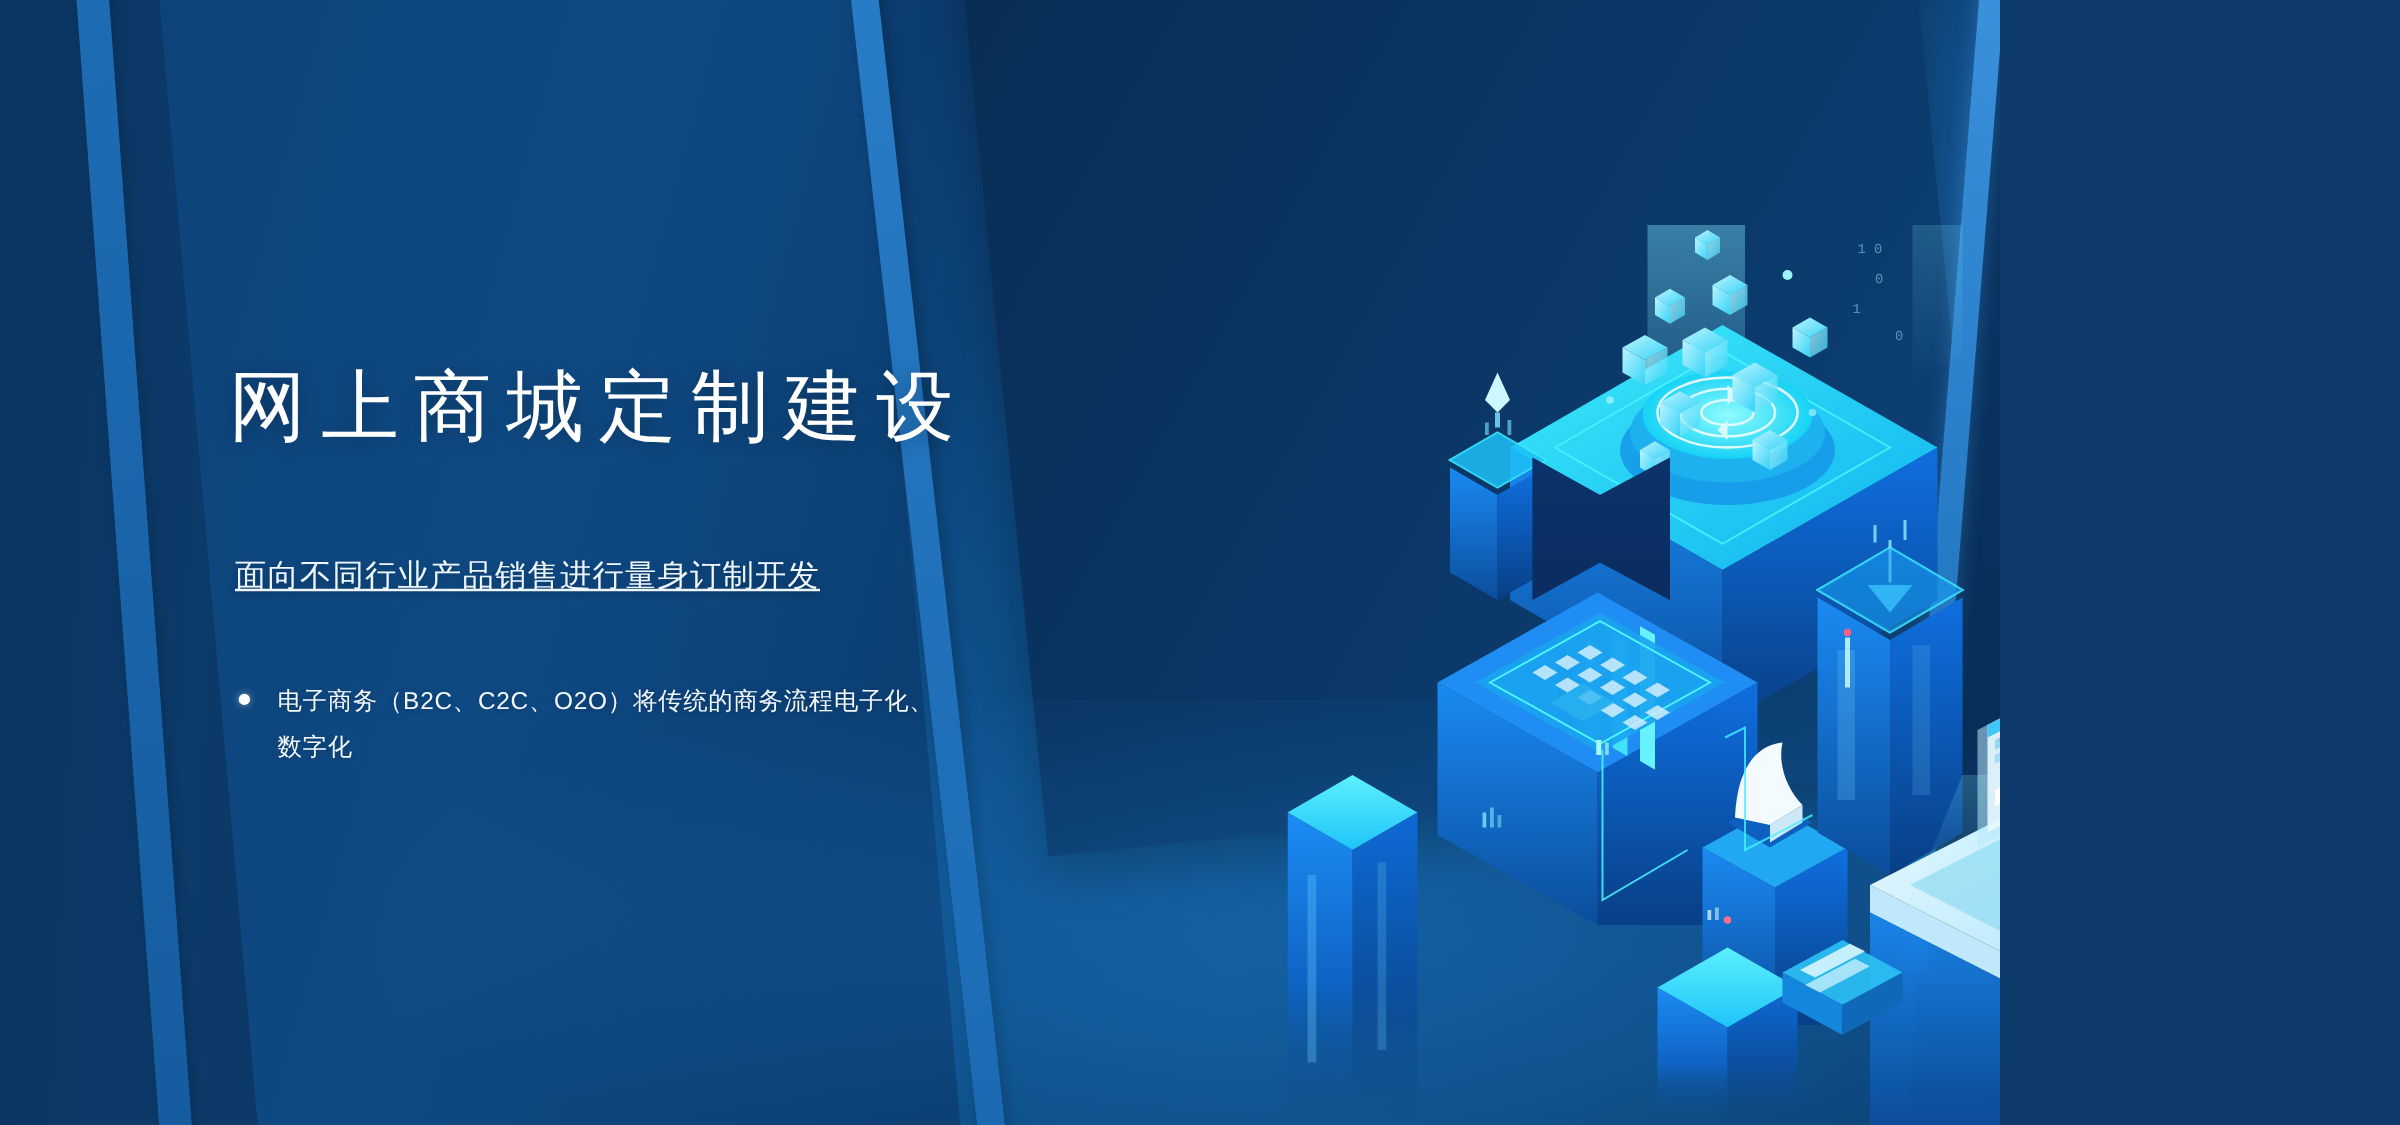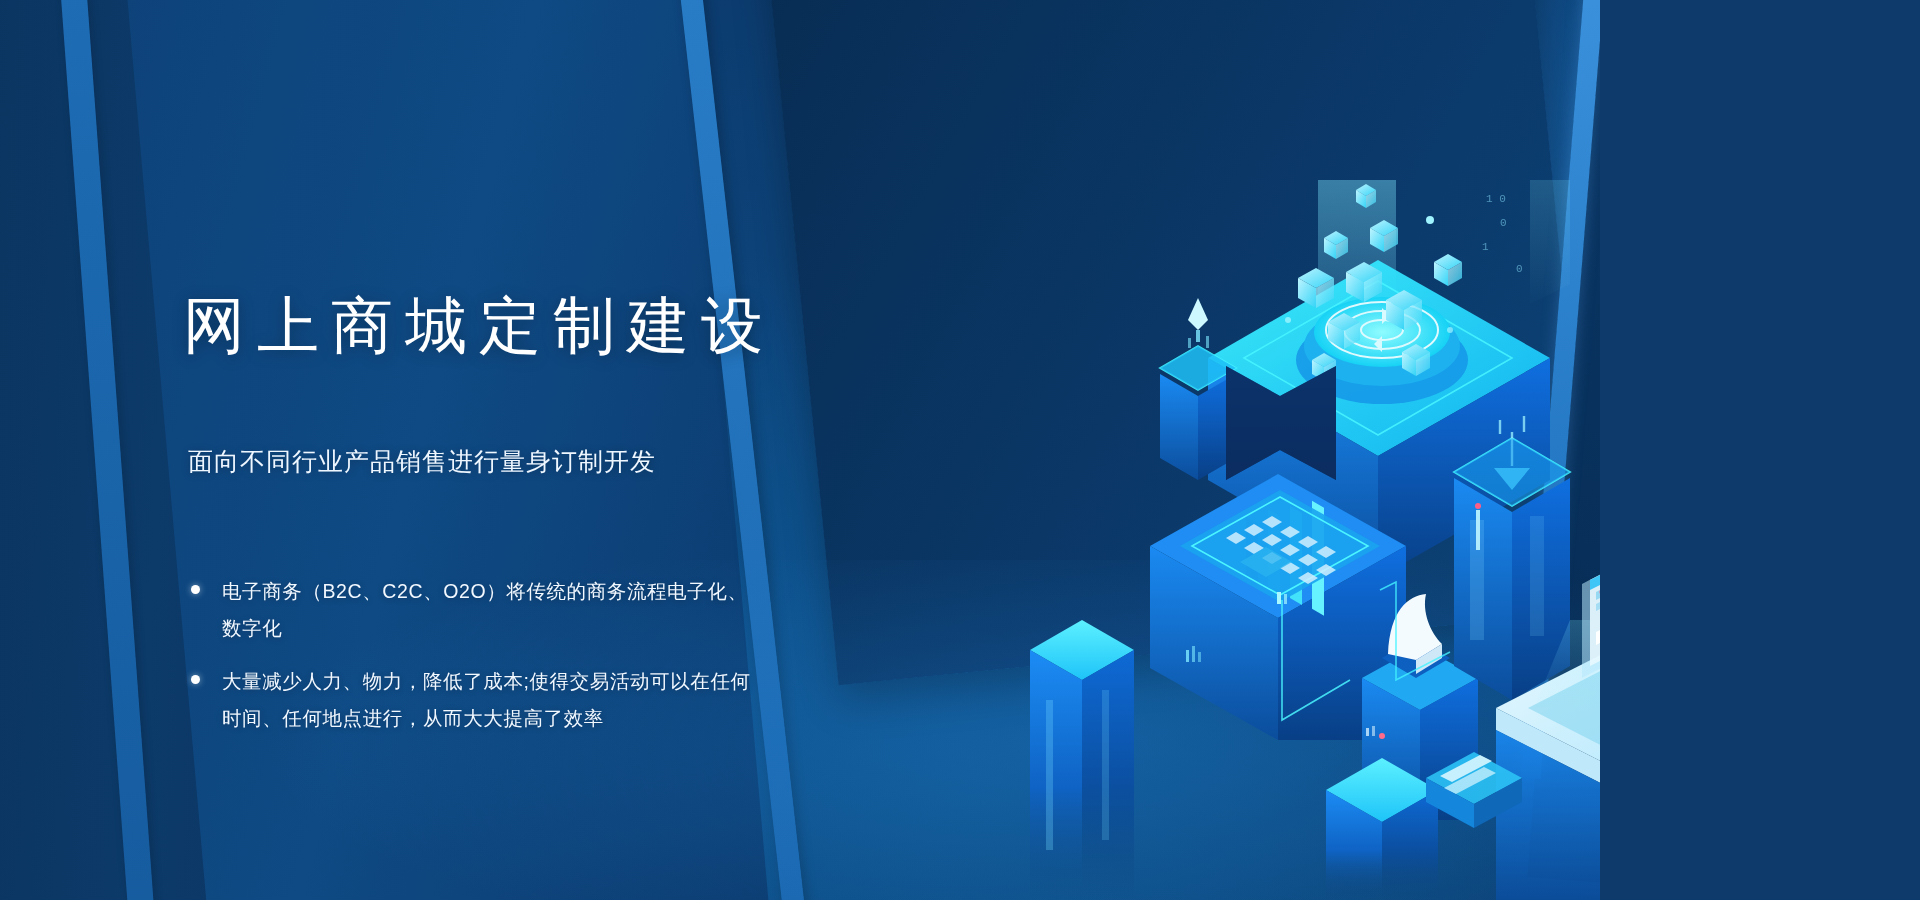--- a/index.html
+++ b/index.html
@@ -72,22 +72,23 @@
     letter-spacing:12px; font-weight:300;
     text-shadow:0 2px 16px rgba(0,0,0,.30);
     white-space:nowrap;
     margin-top:12px;
   }
   .subtitle{
     position:absolute; left:188px; top:449px;
     font-size:25px; line-height:1; color:#eef6ff; letter-spacing:1px;
     font-weight:400; white-space:nowrap;
     text-shadow:0 1px 8px rgba(0,0,0,.30);
-  }
-  .bullets{ position:absolute; left:186px; top:573px; width:580px; }
+    text-decoration:underline;
+  }
+  .bullets{ position:absolute; left:186px; top:543px; width:580px; }
   .bullet{ position:relative; padding-left:36px; margin-bottom:16px; }
   .dot{
     position:absolute; left:5px; top:12px; width:9px; height:9px;
     border-radius:50%; background:#ffffff;
     box-shadow:0 0 6px rgba(255,255,255,.5);
   }
   .btext{
     font-size:19.5px; line-height:37px; color:#f2f8ff; font-weight:500;
     letter-spacing:.6px; text-shadow:0 1px 6px rgba(0,0,0,.28);
   }
@@ -375,20 +376,16 @@
   </div>
 
   <div class="copy">
     <h1 class="title">网上商城定制建设</h1>
     <div class="subtitle">面向不同行业产品销售进行量身订制开发</div>
     <ul class="bullets" style="list-style:none;">
       <li class="bullet">
         <span class="dot"></span>
         <span class="btext">电子商务（B2C、C2C、O2O）将传统的商务流程电子化、数字化</span>
       </li>
-      <li class="bullet">
-        <span class="dot"></span>
-        <span class="btext">大量减少人力、物力，降低了成本;使得交易活动可以在任何时间、任何地点进行，从而大大提高了效率</span>
-      </li>
     </ul>
   </div>
 
 </div>
 
 </body></html>

